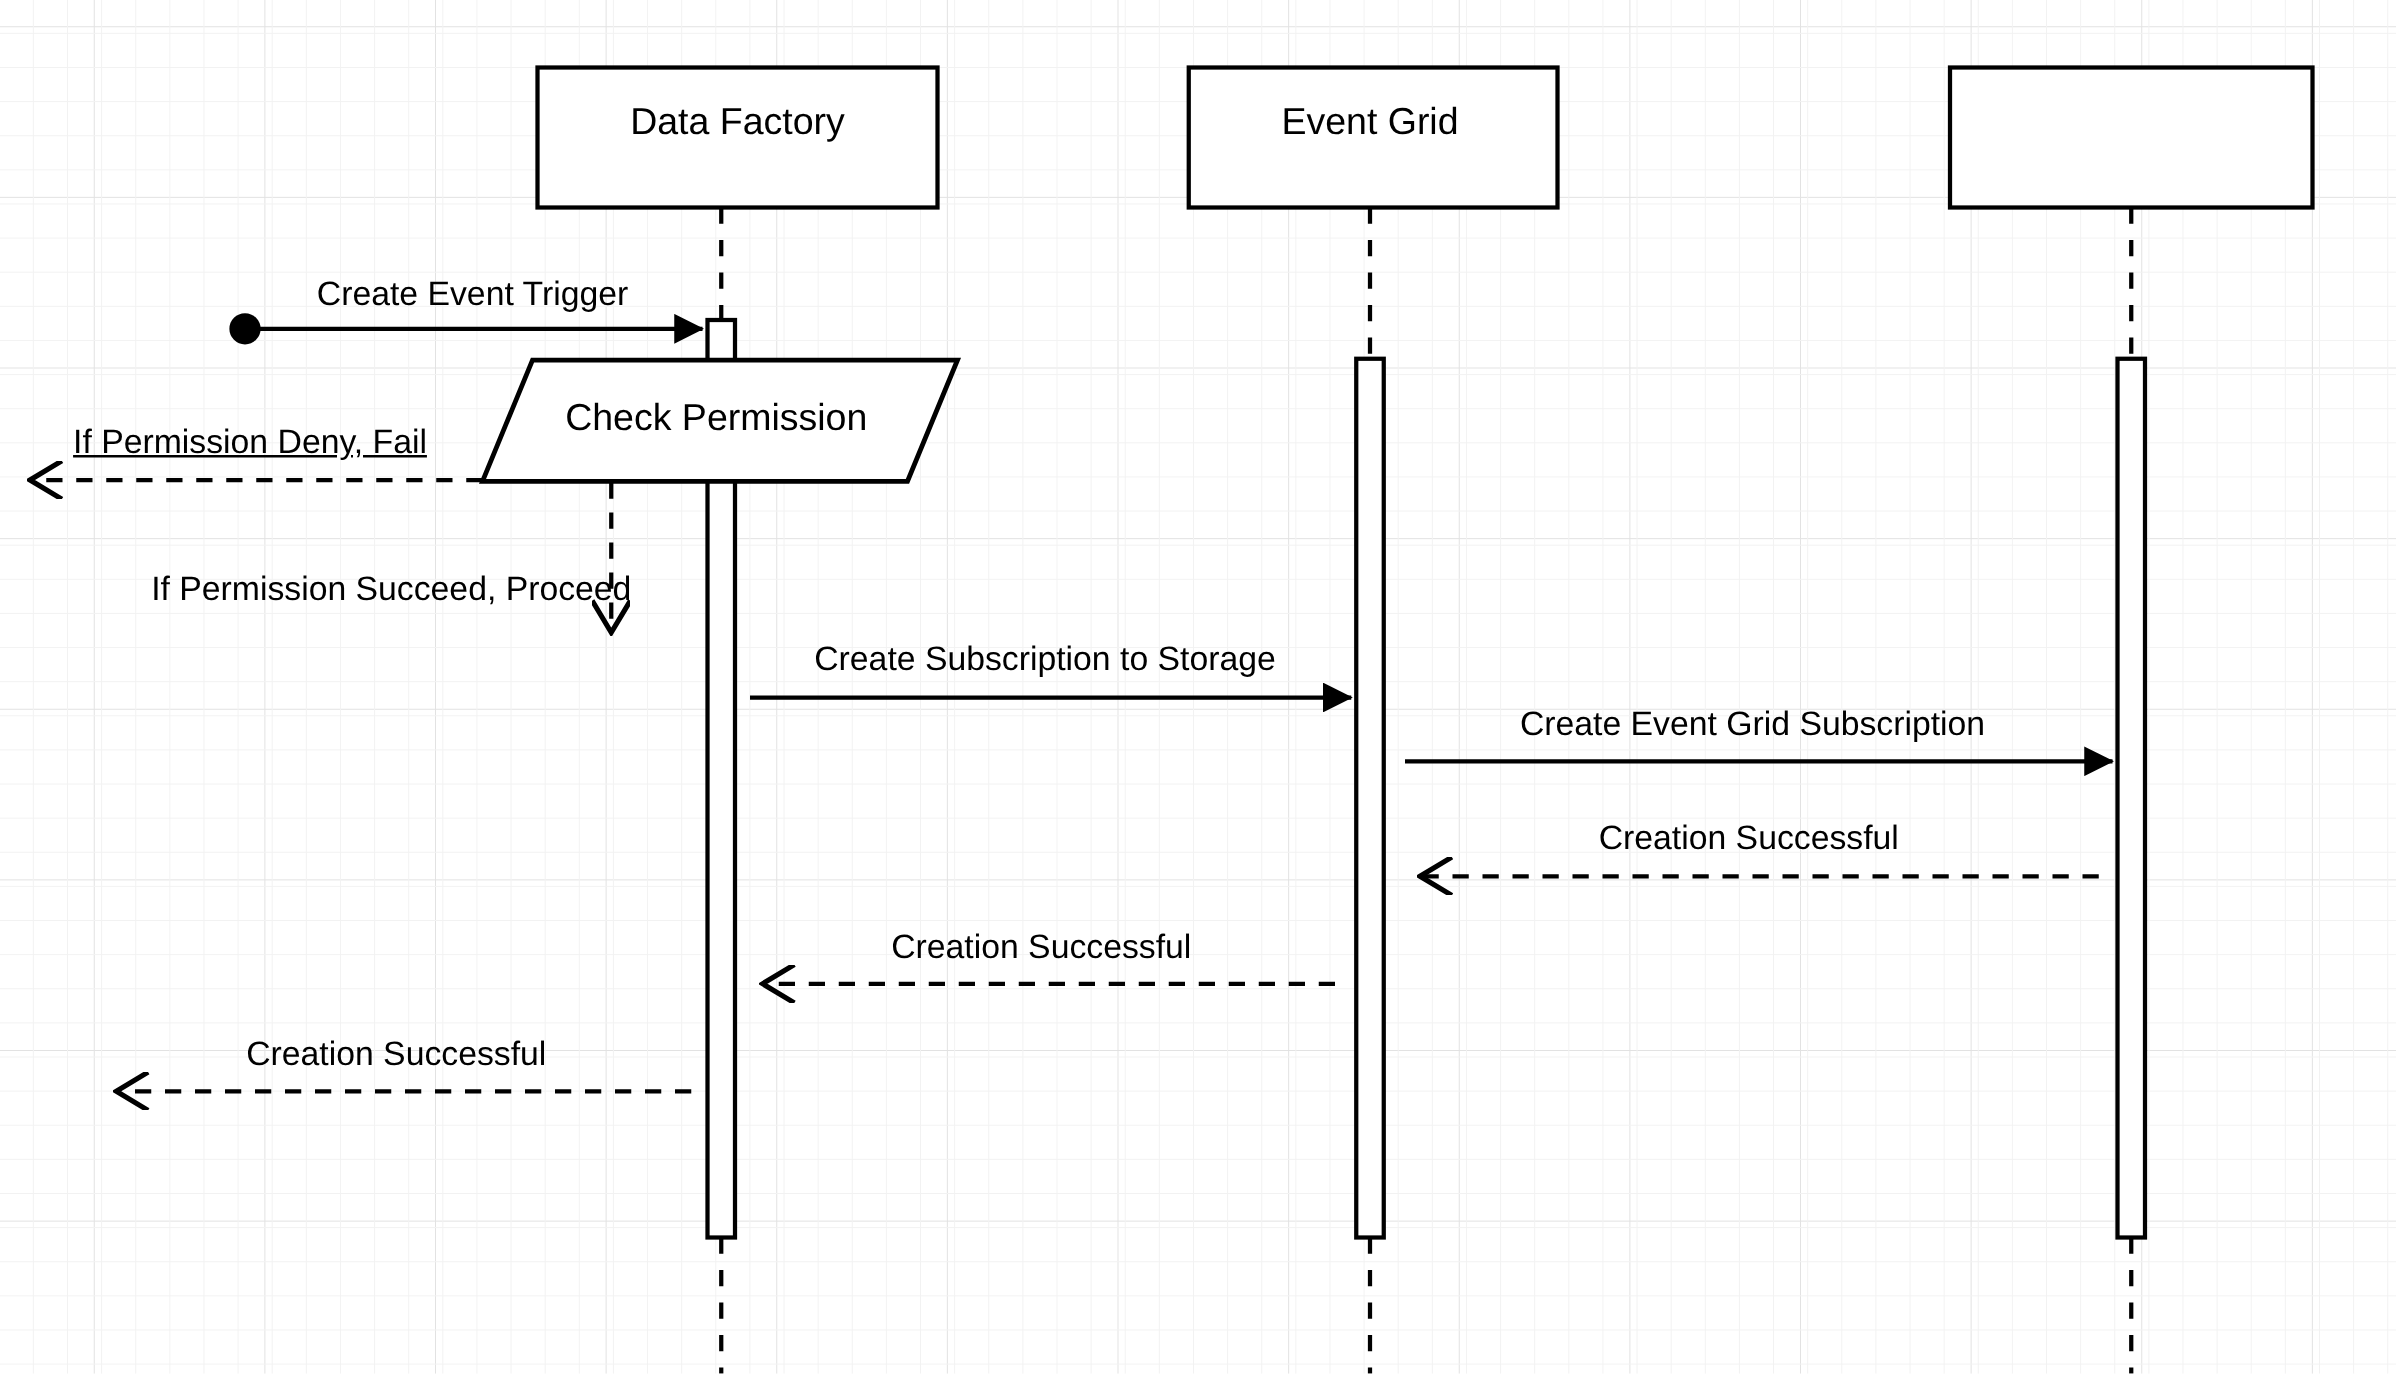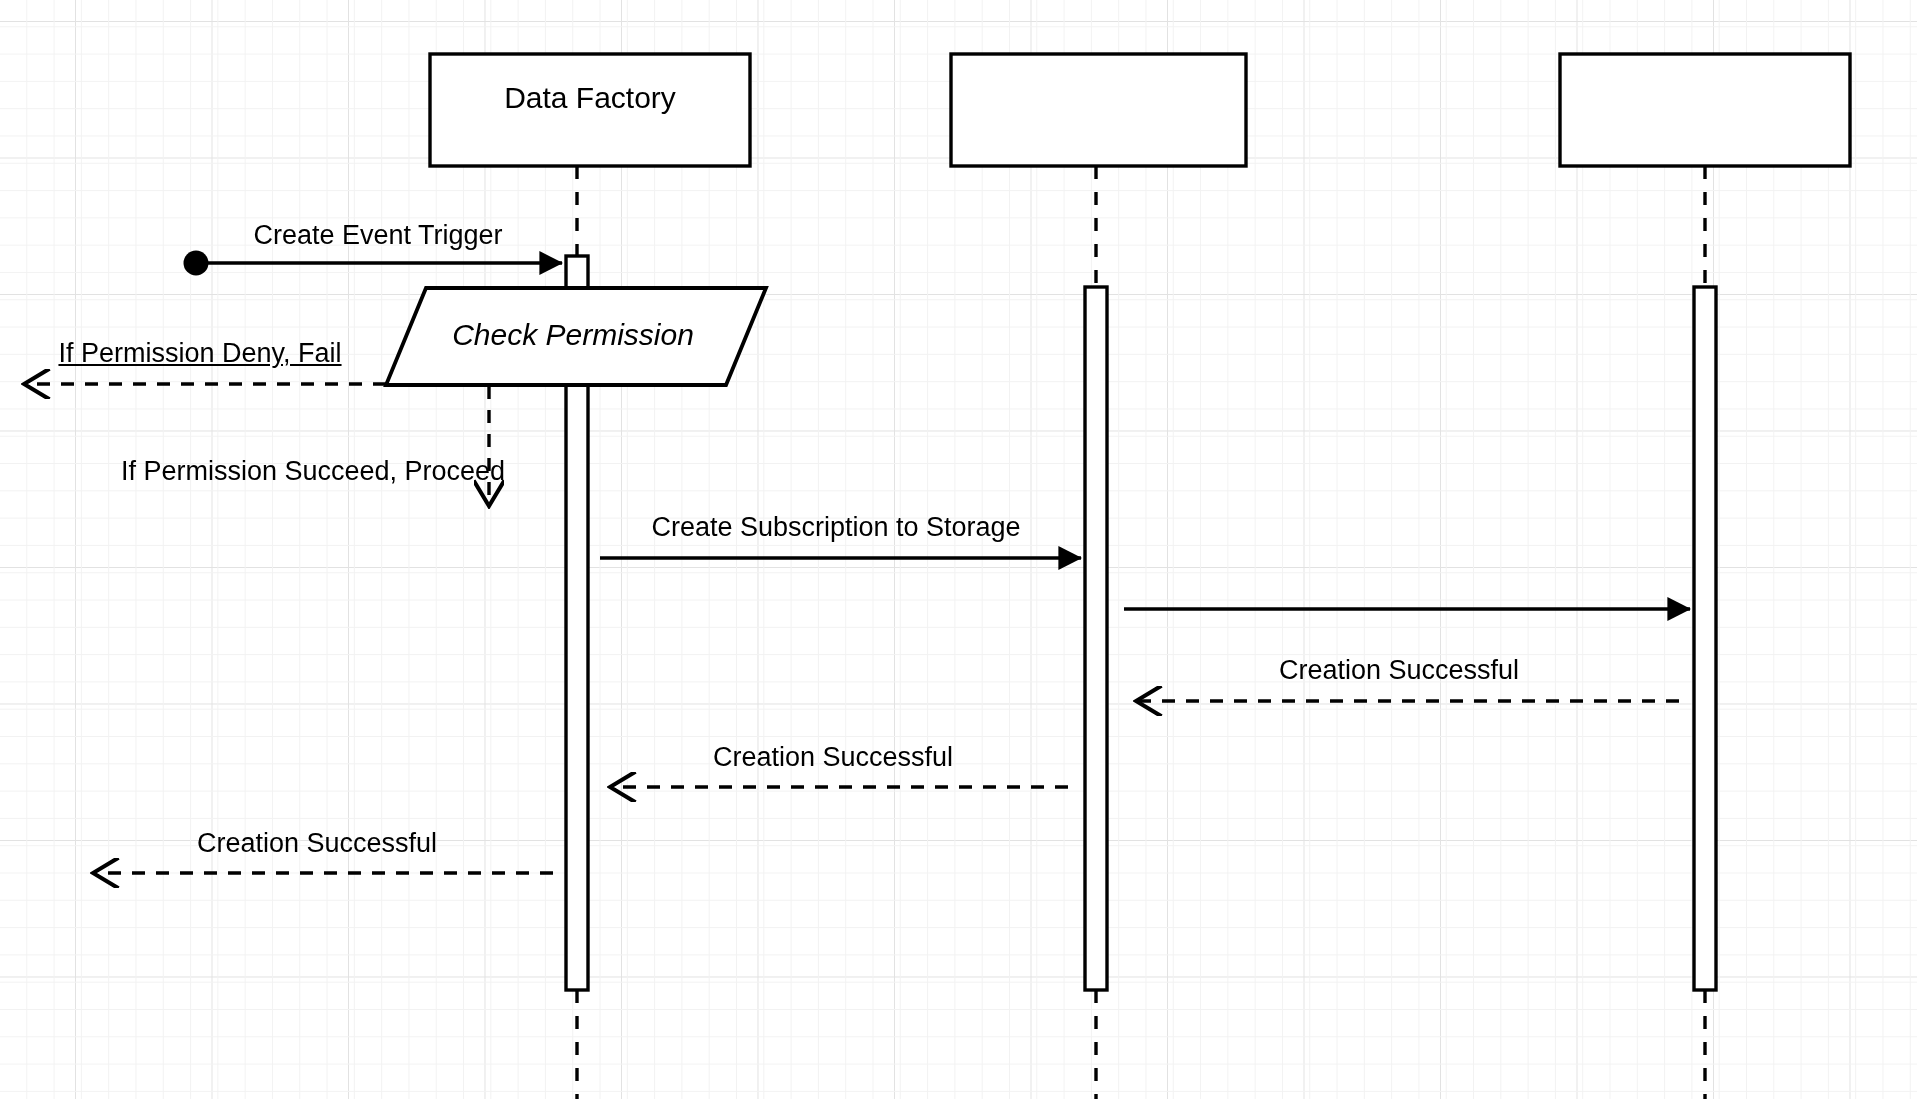--- a/index.html
+++ b/index.html
@@ -105,32 +105,34 @@
 
     <line x1="1679" y1="701" x2="1136" y2="701" stroke="#000000" stroke-width="3.4" stroke-dasharray="13 11" marker-end="url(#openArrow)"></line>
 
     <line x1="1068" y1="787" x2="610" y2="787" stroke="#000000" stroke-width="3.4" stroke-dasharray="13 11" marker-end="url(#openArrow)"></line>
 
     <line x1="553" y1="873" x2="93" y2="873" stroke="#000000" stroke-width="3.4" stroke-dasharray="13 11" marker-end="url(#openArrow)"></line>
   </svg>
 
   <div class="lbl participant-title center-x" style="left:590px; top:83px; width:320px; transform:translateX(-50%);">Data Factory</div>
 
+  <div class="lbl participant-title center-x" style="left:1096px; top:83px; width:295px; transform:translateX(-50%);">Event Grid</div>
 
 
   <div class="lbl msg-label center-x" style="left:378px; top:222px;">Create Event Trigger</div>
 
-  <div class="lbl frag-label center-x" style="left:573px; top:320px;font-style:italic;">Check Permission</div>
+  <div class="lbl frag-label center-x" style="left:573px; top:320px;">Check Permission</div>
 
   <div class="lbl msg-label center-x" style="left:200px; top:340px;text-decoration:underline;">If Permission Deny, Fail</div>
 
   <div class="lbl msg-label center-x" style="left:836px; top:514px;">Create Subscription to Storage</div>
 
   <div class="lbl msg-label center-x" style="left:313px; top:458px;">If Permission Succeed, Proceed</div>
 
+  <div class="lbl msg-label center-x" style="left:1402px; top:566px;">Create Event Grid Subscription</div>
 
   <div class="lbl msg-label center-x" style="left:1399px; top:657px;">Creation Successful</div>
 
   <div class="lbl msg-label center-x" style="left:833px; top:744px;">Creation Successful</div>
 
   <div class="lbl msg-label center-x" style="left:317px; top:830px;">Creation Successful</div>
 
 </div>
 
 </body></html>

